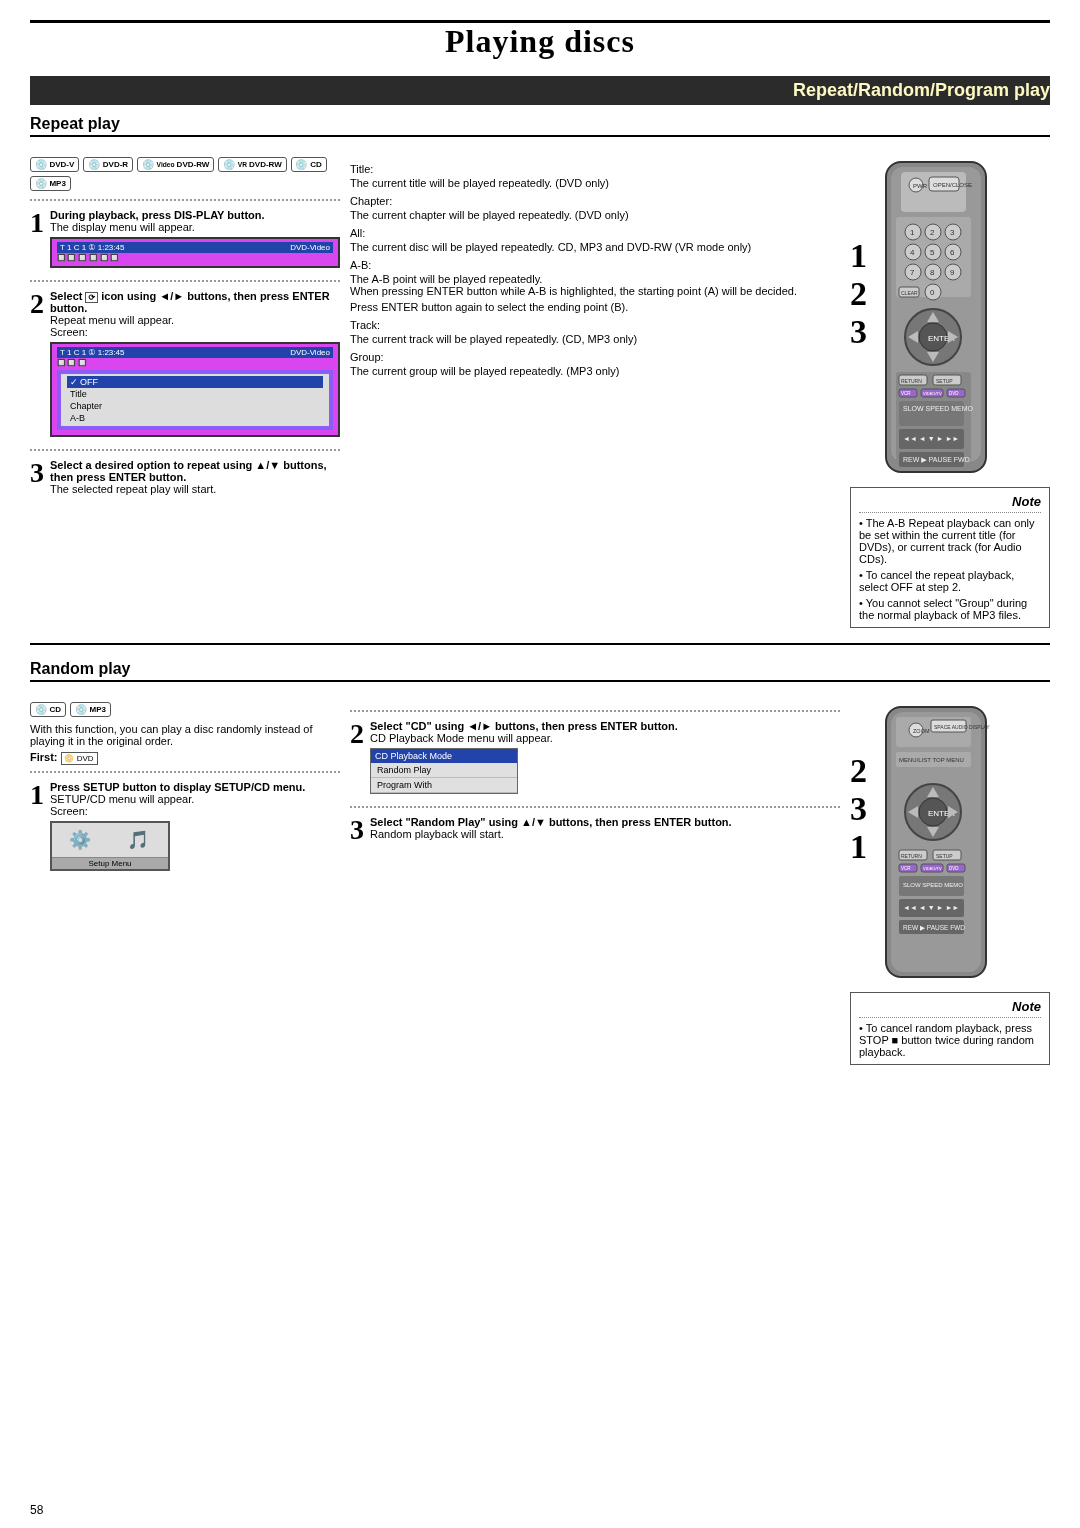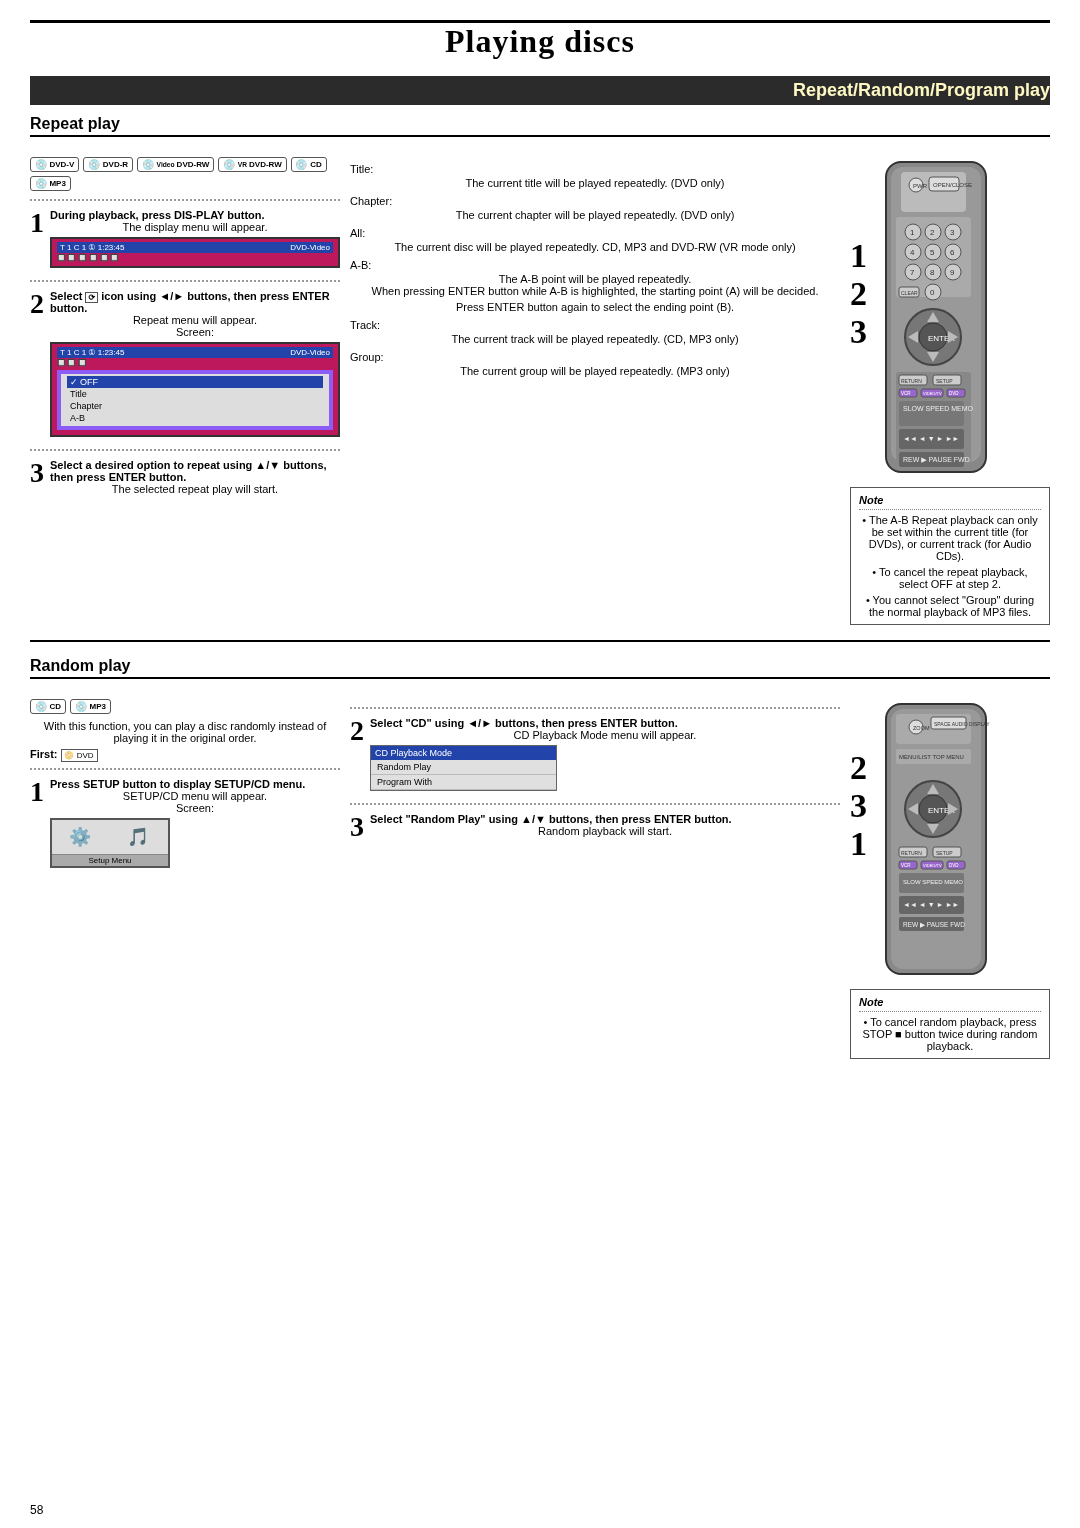--- a/index.html
+++ b/index.html
@@ -65,21 +65,20 @@
     }
     .step-content {
       overflow: hidden;
     }
     .step-bold {
       font-weight: bold;
       font-size: 11px;
     }
     .step-normal {
       font-size: 11px;
-      text-align: center;
     }
     .disc-icons {
       display: flex;
       flex-wrap: wrap;
       gap: 4px;
       margin-bottom: 6px;
     }
     .disc-icon {
       border: 1.5px solid #555;
       border-radius: 3px;
@@ -88,21 +87,21 @@
       padding: 1px 4px;
       display: inline-flex;
       align-items: center;
       gap: 2px;
     }
     .disc-icon .disc-sym {
       font-size: 10px;
     }
     .screen-sim {
       border: 2px solid #333;
-      background: #be185d;
+      background: #d946ef;
       padding: 3px 5px;
       margin: 4px 0;
       font-size: 9px;
     }
     .screen-sim .screen-top {
       background: #2244aa;
       color: #fff;
       font-size: 8px;
       padding: 1px 3px;
       display: flex;
@@ -138,22 +137,23 @@
     .note-box {
       border: 1px solid #555;
       padding: 6px 8px;
       margin-top: 8px;
       font-size: 10px;
       position: relative;
     }
     .note-box .note-title {
       font-style: italic;
       font-weight: bold;
-      font-size: 11px;
+      font-size: 13px;
       margin-bottom: 3px;
+      text-align: right;
     }
     .note-box .note-dotted {
       border-top: 1px dotted #888;
       margin-bottom: 4px;
     }
     .repeat-section {
       margin-bottom: 15px;
     }
     .random-section {
       margin-top: 15px;
@@ -188,21 +188,21 @@
     }
     .setup-screen .setup-label {
       font-size: 8px;
       text-align: center;
       background: #aaa;
       padding: 1px;
     }
     .cd-playback-screen {
       border: 1px solid #666;
       background: #e0e0e0;
-      width: 187px;
+      width: 148px;
       font-size: 9px;
       margin: 4px 0;
     }
     .cd-playback-screen .cd-title {
       background: #2244aa;
       color: #fff;
       padding: 2px 4px;
       font-size: 9px;
     }
     .cd-playback-screen .cd-item {

